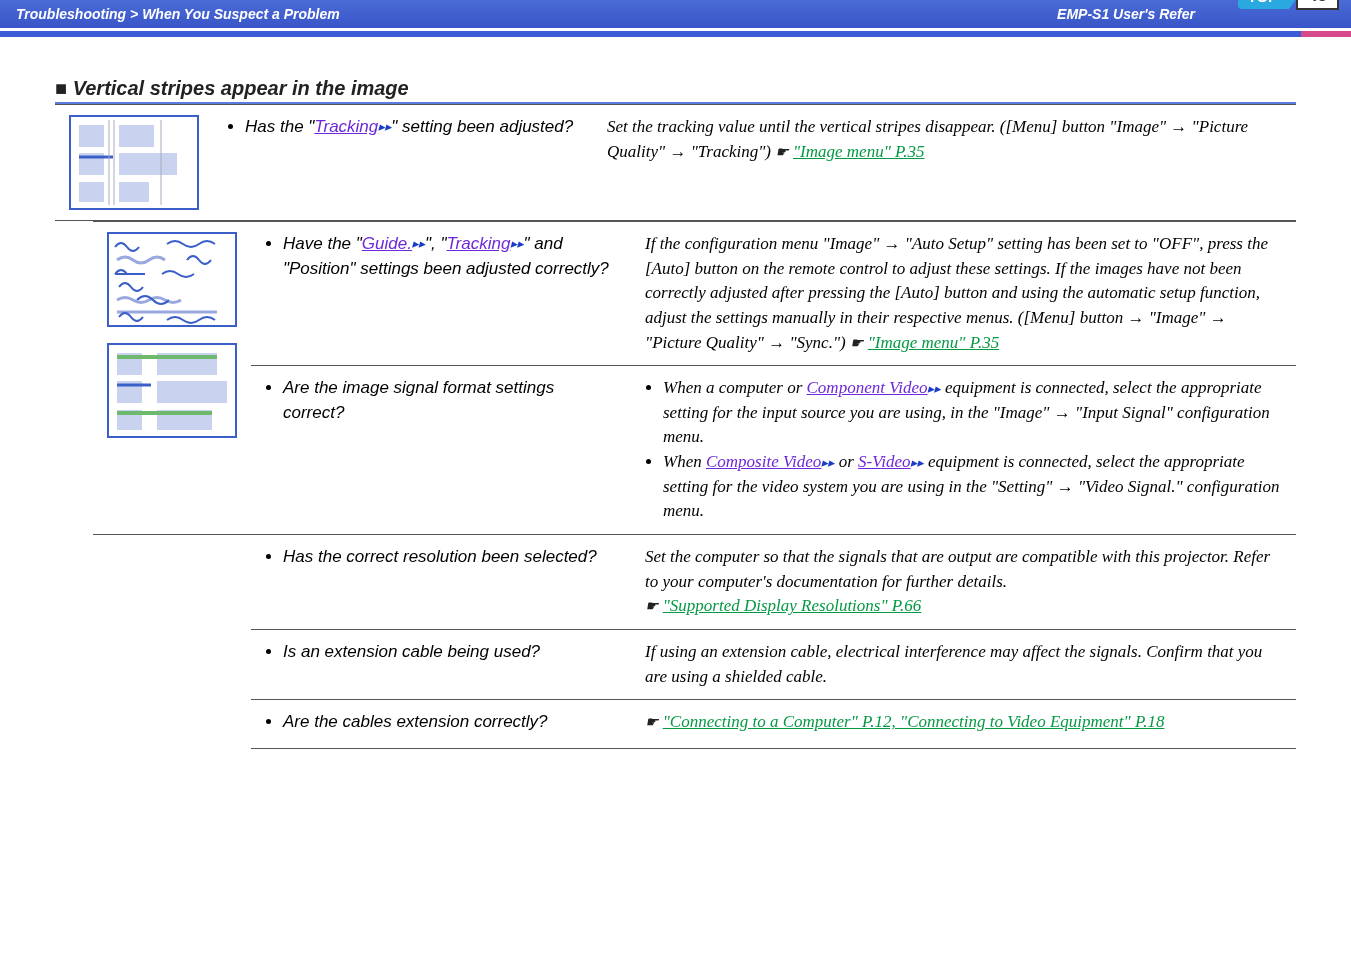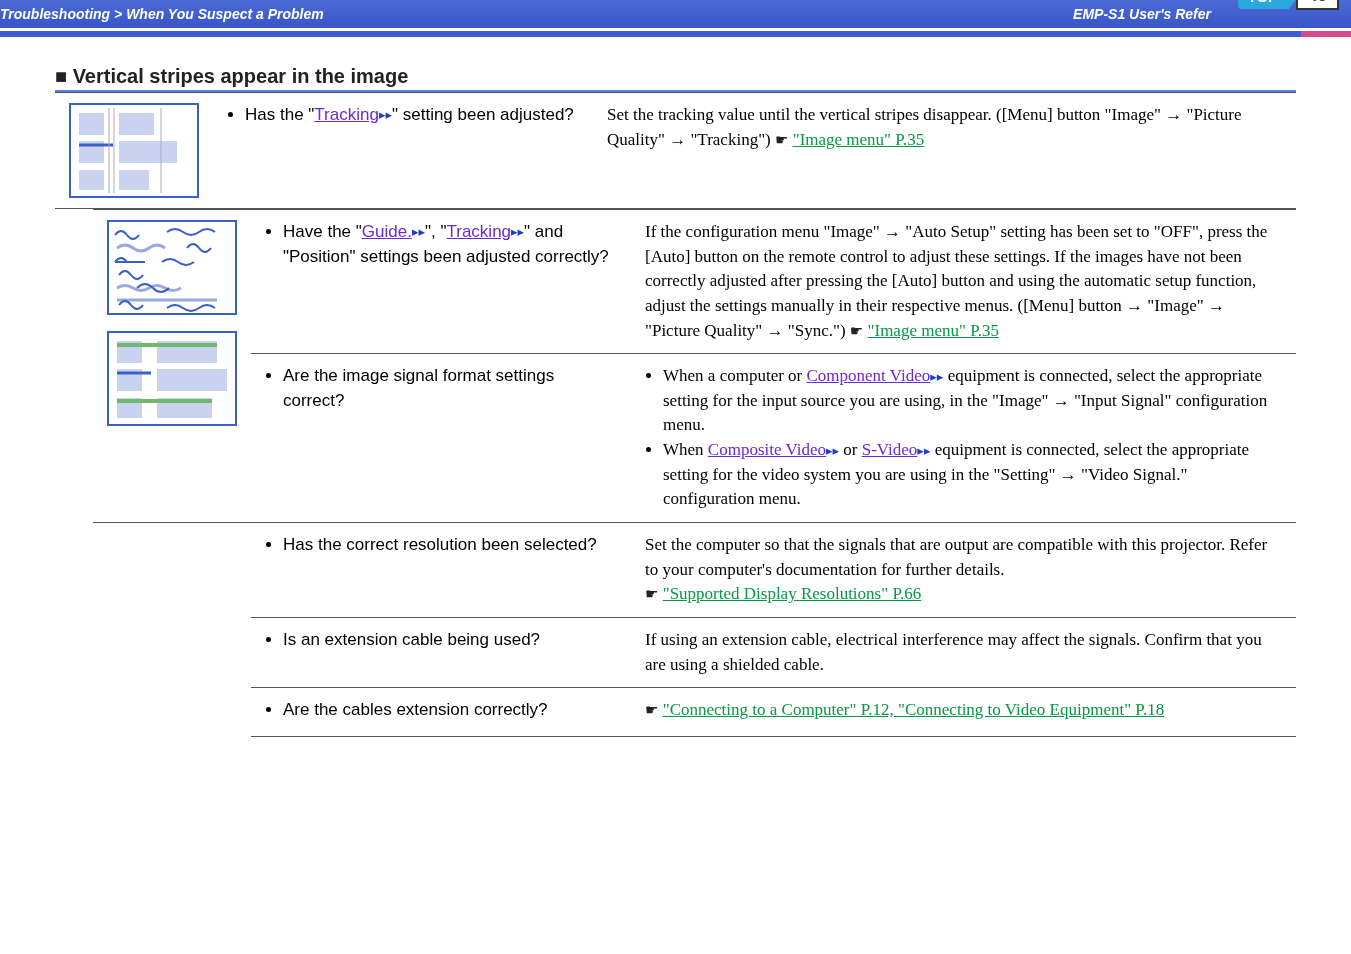--- a/index.html
+++ b/index.html
@@ -9,21 +9,21 @@
     font-family: Arial, Helvetica, sans-serif;
     background: #ffffff;
     width: 1351px;
   }
   .header-bar {
     background: linear-gradient(to bottom, #4a6bd6, #3955c8);
     color: #ffffff;
     display: flex;
     justify-content: space-between;
     align-items: flex-end;
-    padding: 6px 0;
+    padding: 6px 16px;
     font-size: 14px;
     font-style: italic;
     font-weight: bold;
     position: relative;
   }
   .header-left { flex: 1; }
   .header-right { margin-right: 140px; }
   .top-badge {
     position: absolute;
     right: 12px;
@@ -64,21 +64,21 @@
     background: #3c5bd6;
     margin: 3px 0 0 0;
   }
   .magenta-end {
     height: 6px;
     width: 50px;
     background: #d64a8c;
     float: right;
     margin-top: -6px;
   }
-  .content { padding: 10px 55px 20px 55px; }
+  .content { padding: 22px 55px 20px 55px; font-style: italic; }
   .section-title {
     font-size: 20px;
     font-weight: bold;
     color: #222;
     border-bottom: 2px solid #5a7de0;
     padding-bottom: 2px;
     margin-top: 18px;
     margin-bottom: 0;
   }
   .troubleshoot-table {

